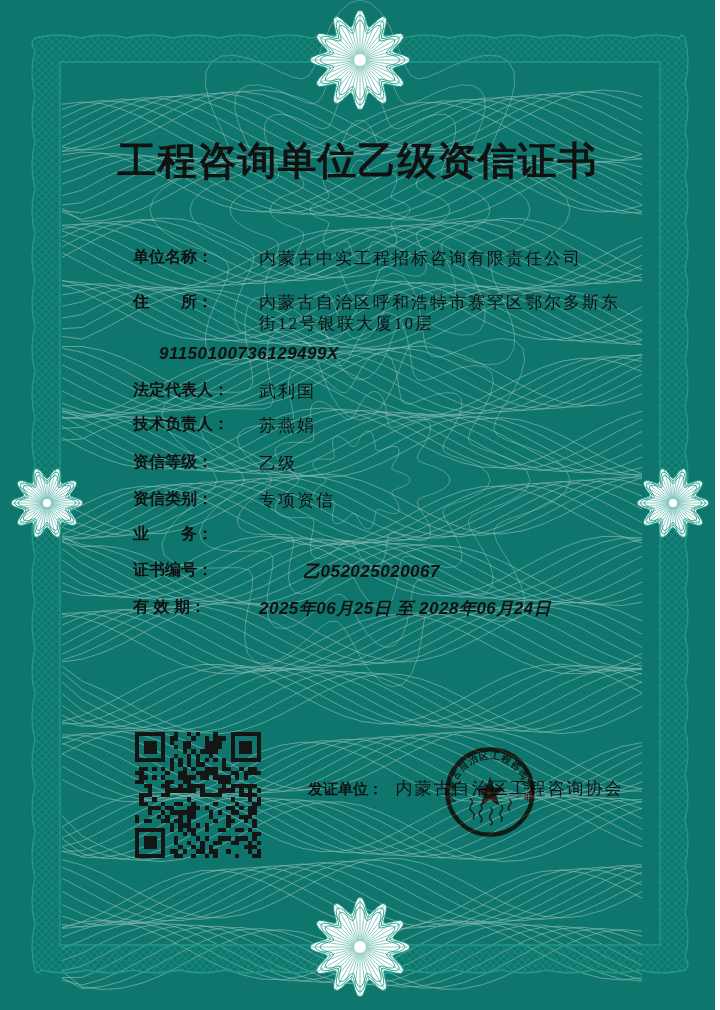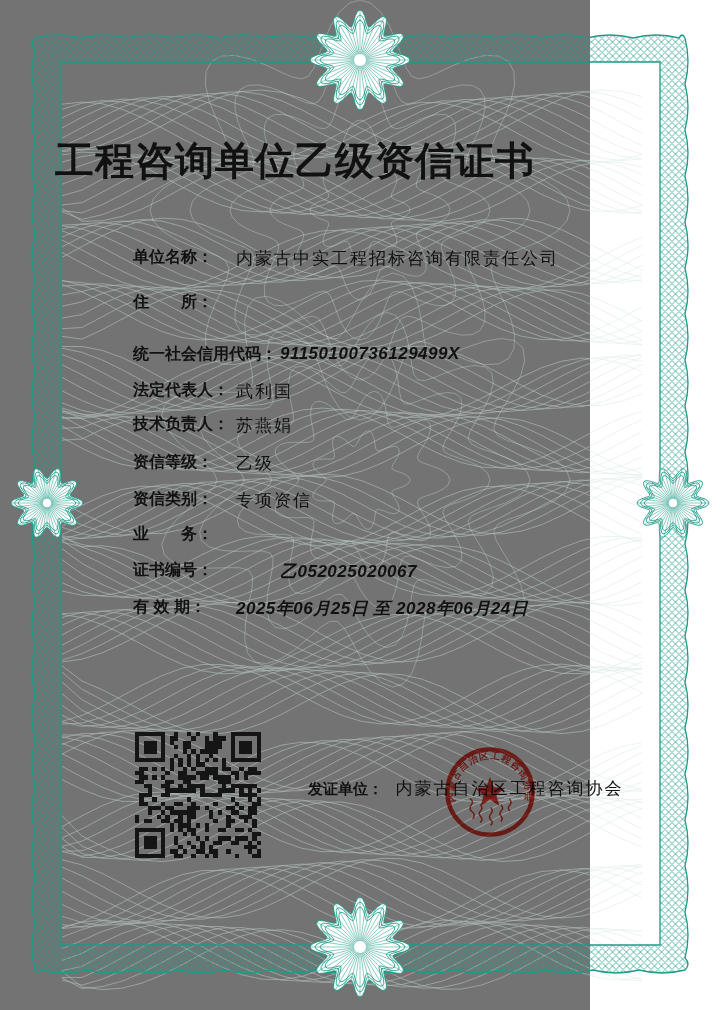--- a/index.html
+++ b/index.html
@@ -1,34 +1,34 @@
 <!DOCTYPE html>
 <html style="--green: #1f9b87; --wm: #cfe4de; --seal: #e1251b; --ink: #111111; --qr: #151515;"><head>
 <meta charset="utf-8">
 <style>
   html,body{margin:0;padding:0;background:#ffffff;}
   body{width:720px;height:1010px;overflow:hidden;font-family:"Liberation Sans","DejaVu Sans",sans-serif;}
-  .page{position:relative;width:590px;height:1010px;background:#737373;}
+  .page{position:relative;width:715px;height:1010px;background:#0f766e;}
   #deco{position:absolute;left:0;top:0;width:720px;height:1010px;}
   .title{position:absolute;left:0;right:0;top:134px;margin:0;text-align:center;
          font-size:39px;font-weight:800;color:var(--ink);letter-spacing:1px;}
   .fields{position:absolute;left:133px;top:0;width:480px;}
   .row{position:absolute;display:flex;align-items:flex-start;}
   .row:nth-of-type(1){top:247px;}
   .row:nth-of-type(2){top:292px;}
   .row:nth-of-type(3){top:344px;}
   .row:nth-of-type(4){top:380px;}
   .row:nth-of-type(5){top:414px;}
   .row:nth-of-type(6){top:452px;}
   .row:nth-of-type(7){top:489px;}
   .row:nth-of-type(8){top:524px;}
   .row:nth-of-type(9){top:560px;gap:44px;}
   .row:nth-of-type(10){top:597px;}
   .lbl{flex:0 0 auto;min-width:100px;font-weight:bold;font-size:16px;color:var(--ink);white-space:pre;}
-  .val{margin-left:3px;font-size:17px;color:var(--ink);}
+  .val{margin-left:26px;font-size:17px;color:var(--ink);}
   .kai{font-family:"Liberation Serif","DejaVu Serif",serif;letter-spacing:2px;}
   .num{font-family:"Liberation Sans","DejaVu Sans",sans-serif;font-weight:600;letter-spacing:0.5px;font-style:italic;}
   .wrapval{display:inline-block;width:378px;line-height:21px;}
   #qr{position:absolute;left:135px;top:732px;width:126px;height:126px;}
   .issuer{position:absolute;left:308px;top:777px;white-space:nowrap;}
   .issuer .lbl{font-size:15px;}
   .issuer .val{font-size:17px;margin-left:8px;}
   .seal{position:absolute;left:443px;top:745px;width:94px;height:94px;opacity:0.9;mix-blend-mode:multiply;}
   .seal .ring{fill:none;stroke:var(--seal);stroke-width:4.6;}
   .seal .red{fill:var(--seal);}
@@ -399,23 +399,23 @@
 
   <h1 class="title">工程咨询单位乙级资信证书</h1>
 
   <div class="fields">
     <div class="row">
       <span class="lbl">单位名称：</span>
       <span class="val kai">内蒙古中实工程招标咨询有限责任公司</span>
     </div>
     <div class="row">
       <span class="lbl">住　　所：</span>
-    </div>
-    <div class="row">
-      <span class="lbl">统一社会信用代码：</span>
+      <span class="val kai wrapval">内蒙古自治区呼和浩特市赛罕区鄂尔多斯东街12号银联大厦10层</span>
+    </div>
+    <div class="row">
       <span class="val num">91150100736129499X</span>
     </div>
     <div class="row">
       <span class="lbl">法定代表人：</span>
       <span class="val kai">武利国</span>
     </div>
     <div class="row">
       <span class="lbl">技术负责人：</span>
       <span class="val kai">苏燕娟</span>
     </div>

